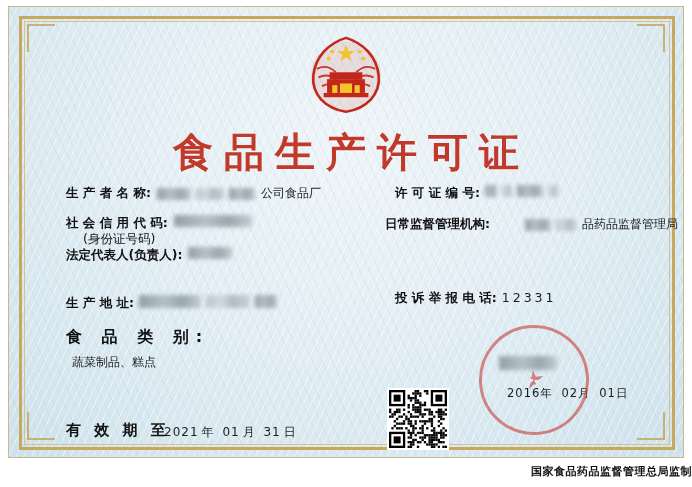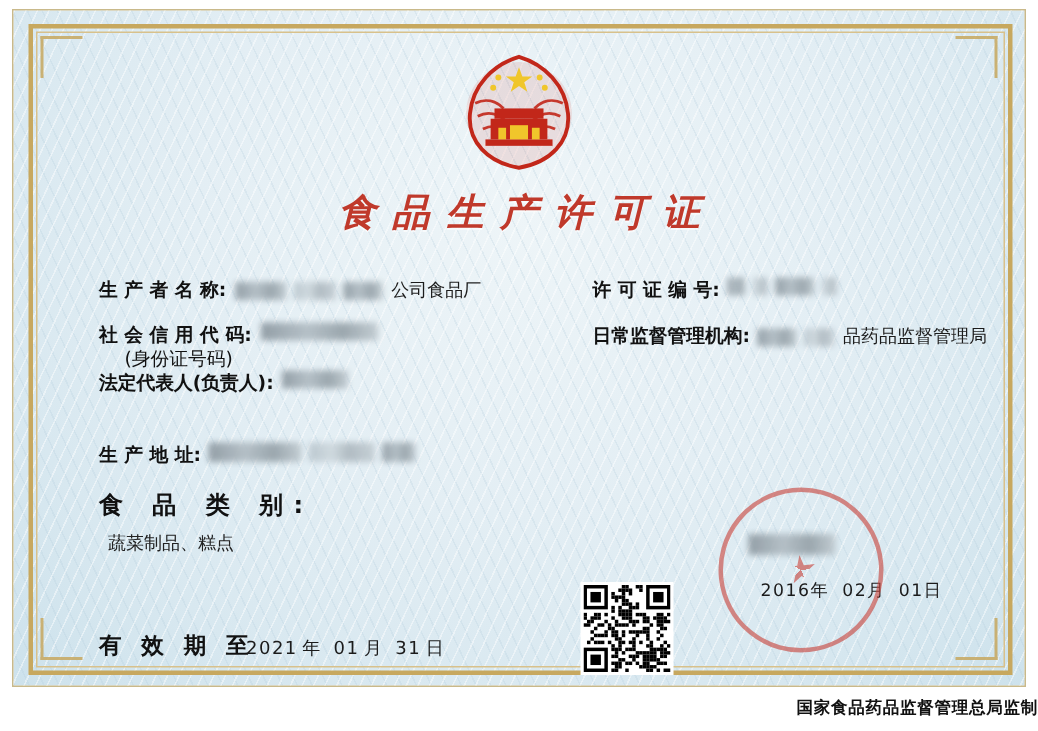--- a/index.html
+++ b/index.html
@@ -77,27 +77,26 @@
   }
 
   
   .title {
     position: absolute;
     left: 0;
     right: 0;
     top: 118px;
     text-align: center;
     font-family: "DejaVu Serif", "Liberation Serif", serif;
-    font-size: 25px;
+    font-size: 40px;
     font-weight: bold;
     letter-spacing: 11px;
     text-indent: 11px;
     color: #c0392b;
     text-shadow: 0 1px 0 rgba(255,255,255,0.6);
-    font-style: italic;
   }
 
   
   .fields {
     position: absolute;
     left: 0; top: 0; right: 0; bottom: 0;
     font-size: 12.5px;
     color: #1b1b1b;
   }
   .field {
@@ -341,30 +340,34 @@
     <div class="field" style="left:386px; top:178px;">
       <span class="flabel">许 可 证 编 号:</span>
       <span class="redact-row">
         <span class="redact dark" style="width:12px;height:12px;margin-left:5px;"></span>
         <span class="redact" style="width:10px;height:12px;"></span>
         <span class="redact dark" style="width:26px;height:12px;"></span>
         <span class="redact" style="width:10px;height:12px;"></span>
       </span>
     </div>
 
-    <div class="field" style="left:386px; top:209px;">
+    <div class="field" style="left:376px; top:209px;gap:30px;">
       <span class="flabel">日常监督管理机构:</span>
       <span class="redact-row">
         <span class="redact dark" style="width:26px;height:12px;margin-left:5px;"></span>
         <span class="redact" style="width:20px;height:12px;"></span>
         <span class="fvalue" style="margin-left:1px;">品药品监督管理局</span>
       </span>
     </div>
 
 
+    <div class="field" style="left:386px; top:283px;">
+      <span class="flabel">投 诉 举 报 电 话:</span>
+      <span class="fvalue" style="letter-spacing:3px;font-size:12.5px;">12331</span>
+    </div>
 
 
     <span class="redact dark" style="position:absolute;left:490px;top:349px;width:58px;height:14px;"></span>
 
     <div class="issue-date">
       <span>2016</span><span>年</span>
       <span style="margin-left:4px;">02</span><span>月</span>
       <span style="margin-left:4px;">01</span><span>日</span>
     </div>
 

